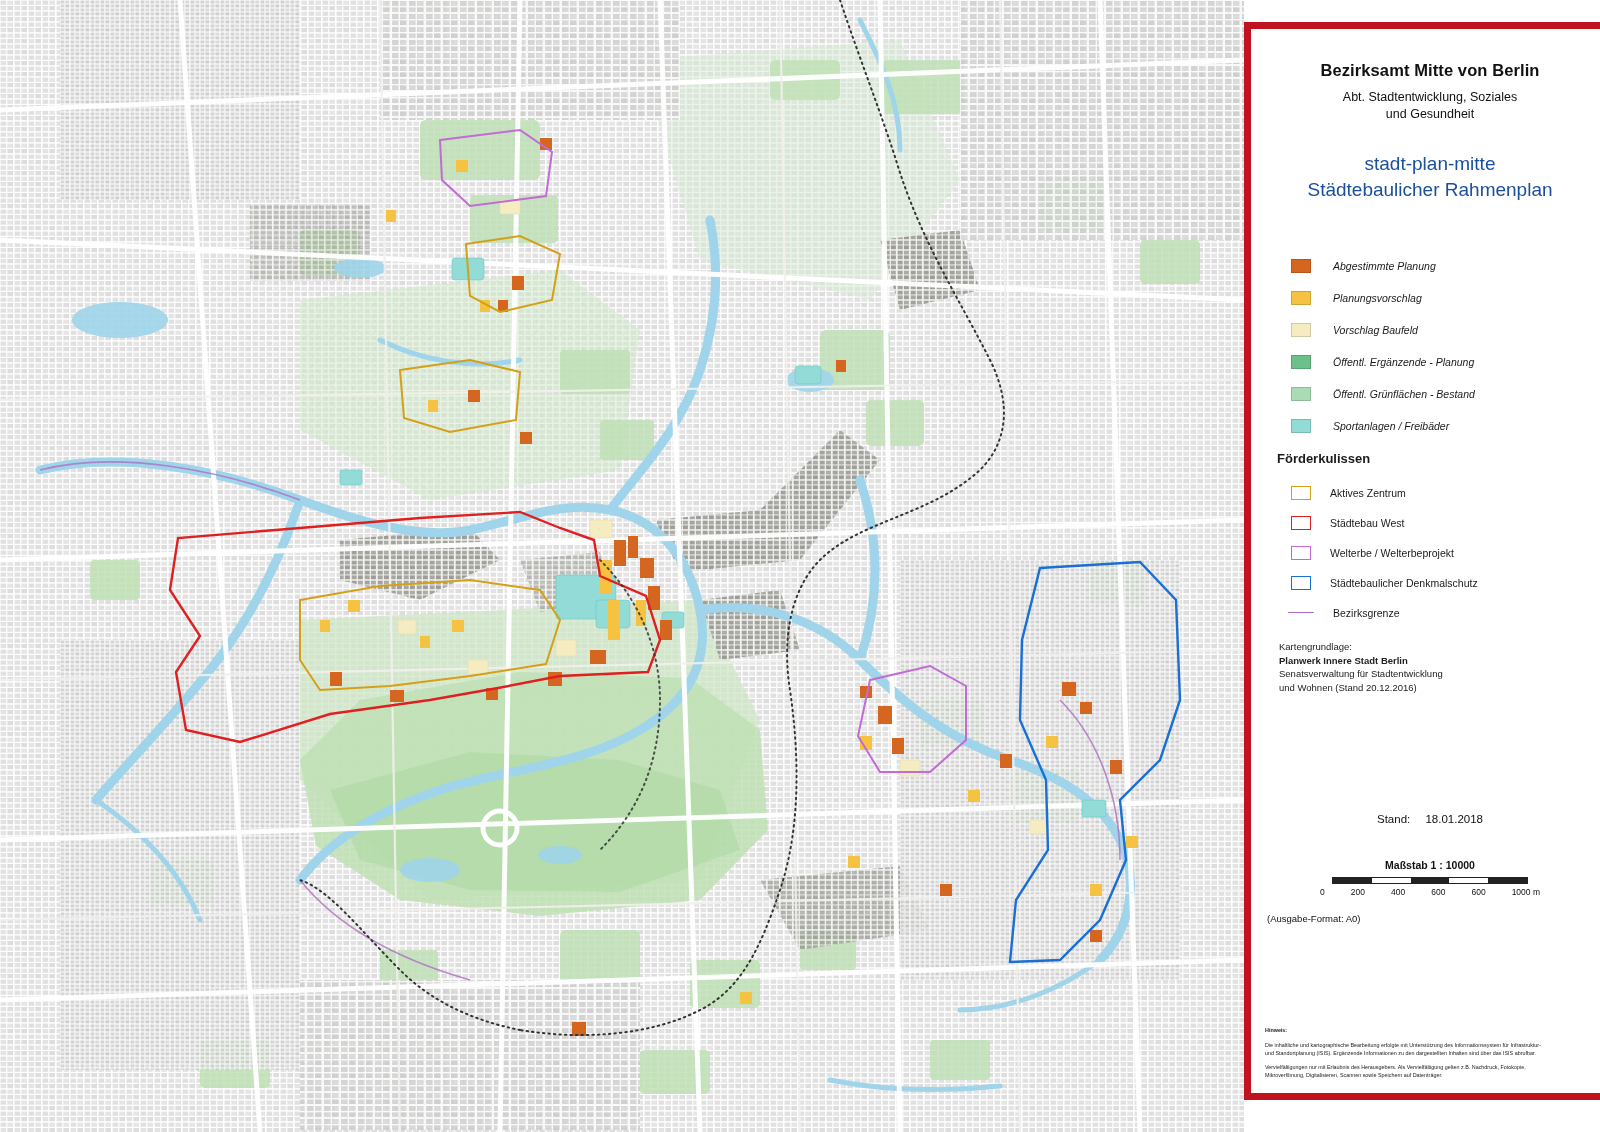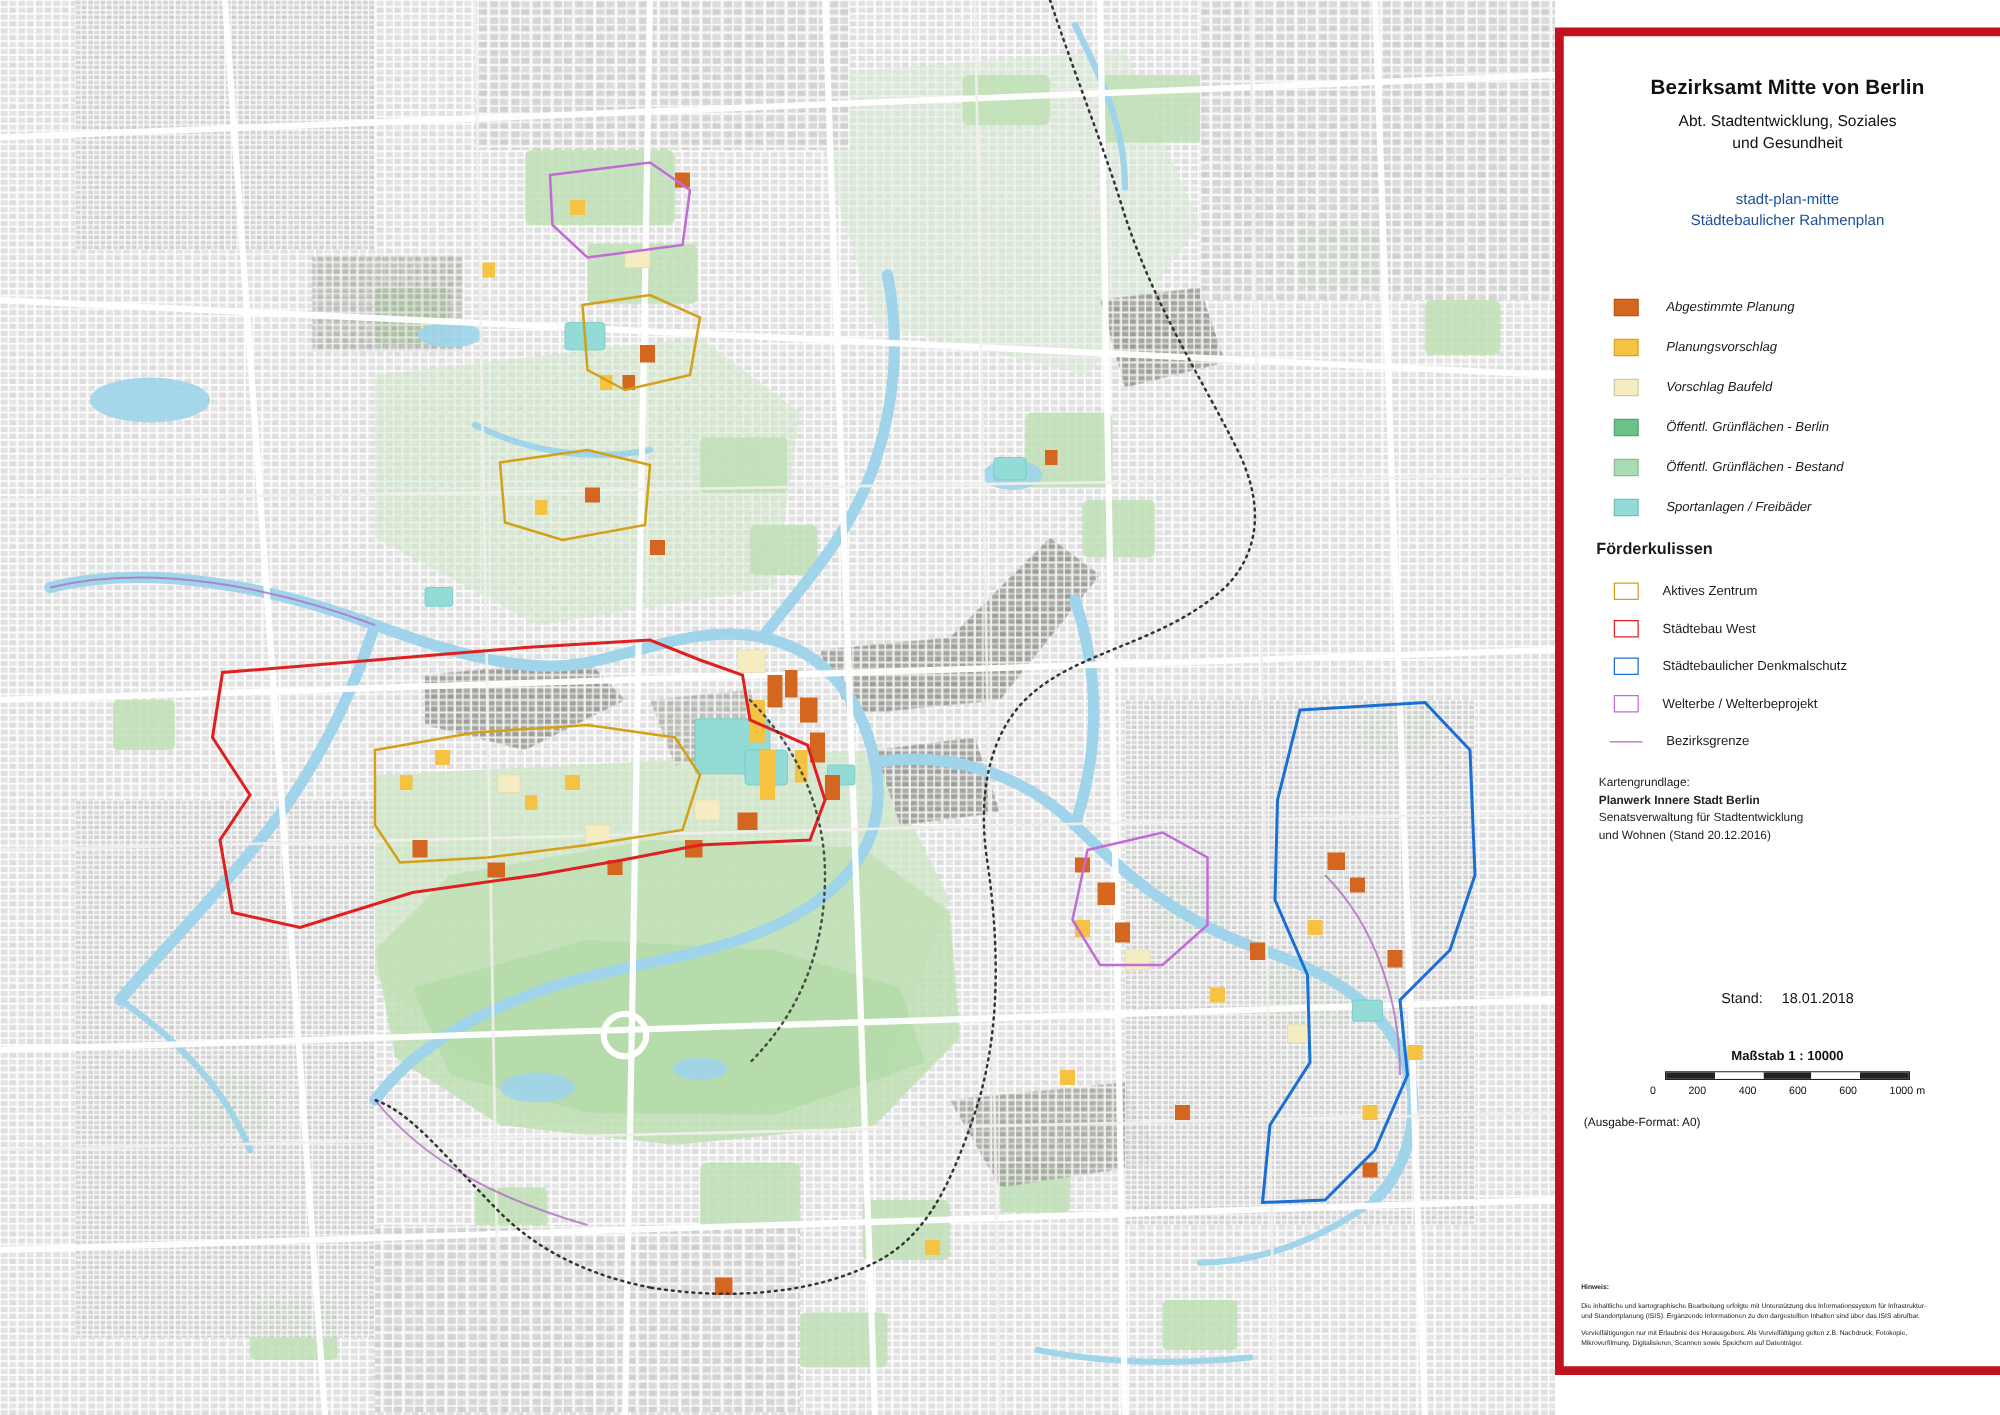--- a/index.html
+++ b/index.html
@@ -74,21 +74,21 @@
   }
   .lg-subtitle {
     text-align: center;
     font-size: 12.5px;
     color: #111111;
     margin-top: 9px;
     line-height: 1.35;
   }
   .lg-planname {
     text-align: center;
-    font-size: 12px;
+    font-size: 19px;
     color: #1b4f9c;
     margin-top: 28px;
     line-height: 1.4;
   }
   .lg-planname .l2 { display: block; }
 
   .legend-list {
     margin-top: 46px;
     padding-left: 24px;
     font-style: italic;
@@ -475,21 +475,21 @@
           <div class="legend-row">
             <span class="swatch" style="background:#f5c242"></span>
             <span class="legend-label">Planungsvorschlag</span>
           </div>
           <div class="legend-row">
             <span class="swatch" style="background:#f6ecc2"></span>
             <span class="legend-label">Vorschlag Baufeld</span>
           </div>
           <div class="legend-row">
             <span class="swatch" style="background:#6cc08a"></span>
-            <span class="legend-label">Öffentl. Grünflächen - Berlin</span>
+            <span class="legend-label">Öffentl. Ergänzende - Planung</span>
           </div>
           <div class="legend-row">
             <span class="swatch" style="background:#a9dcb4"></span>
             <span class="legend-label">Öffentl. Grünflächen - Bestand</span>
           </div>
           <div class="legend-row">
             <span class="swatch" style="background:#92dbd6"></span>
             <span class="legend-label">Sportanlagen / Freibäder</span>
           </div>
         </div>
@@ -499,26 +499,26 @@
         <div class="foerder-list">
           <div class="legend-row">
             <span class="swatch-outline" style="border-color:#d4a017"></span>
             <span class="legend-label">Aktives Zentrum</span>
           </div>
           <div class="legend-row">
             <span class="swatch-outline" style="border-color:#e02020"></span>
             <span class="legend-label">Städtebau West</span>
           </div>
           <div class="legend-row">
+            <span class="swatch-outline" style="border-color:#c26bd6"></span>
+            <span class="legend-label">Welterbe / Welterbeprojekt</span>
+          </div>
+          <div class="legend-row">
             <span class="swatch-outline" style="border-color:#1a6fd4"></span>
             <span class="legend-label">Städtebaulicher Denkmalschutz</span>
-          </div>
-          <div class="legend-row">
-            <span class="swatch-outline" style="border-color:#c26bd6"></span>
-            <span class="legend-label">Welterbe / Welterbeprojekt</span>
           </div>
           <div class="legend-row">
             <span class="line-solid"></span>
             <span class="legend-label">Bezirksgrenze</span>
           </div>
         </div>
 
         <div class="source-block">
           <div>Kartengrundlage:</div>
           <div class="bold">Planwerk Innere Stadt Berlin</div>

